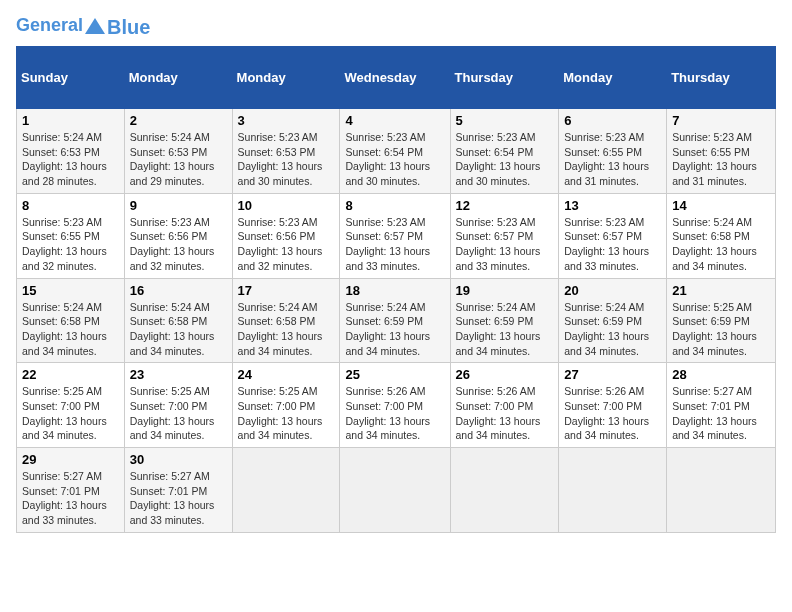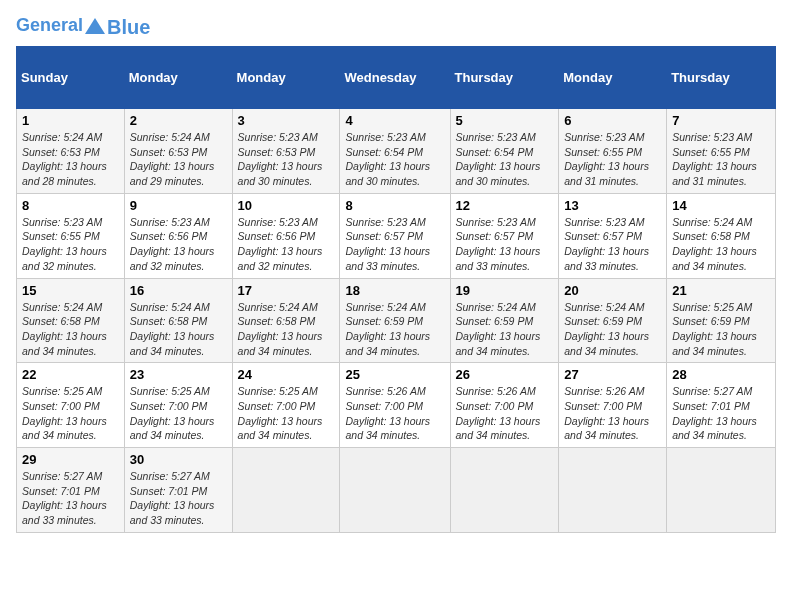--- a/index.html
+++ b/index.html
@@ -86,21 +86,20 @@
       font-size: 13px;
       font-weight: bold;
       color: #000;
       display: block;
       margin-bottom: 2px;
     }
     .day-info {
       color: #333;
       font-size: 10.5px;
       line-height: 1.4;
-      font-style: italic;
     }
     .empty-cell {
       background: #f0f0f0 !important;
     }
   </style>
 </head>
 <body>
 
 <div class="header-area">
   <div class="logo">

